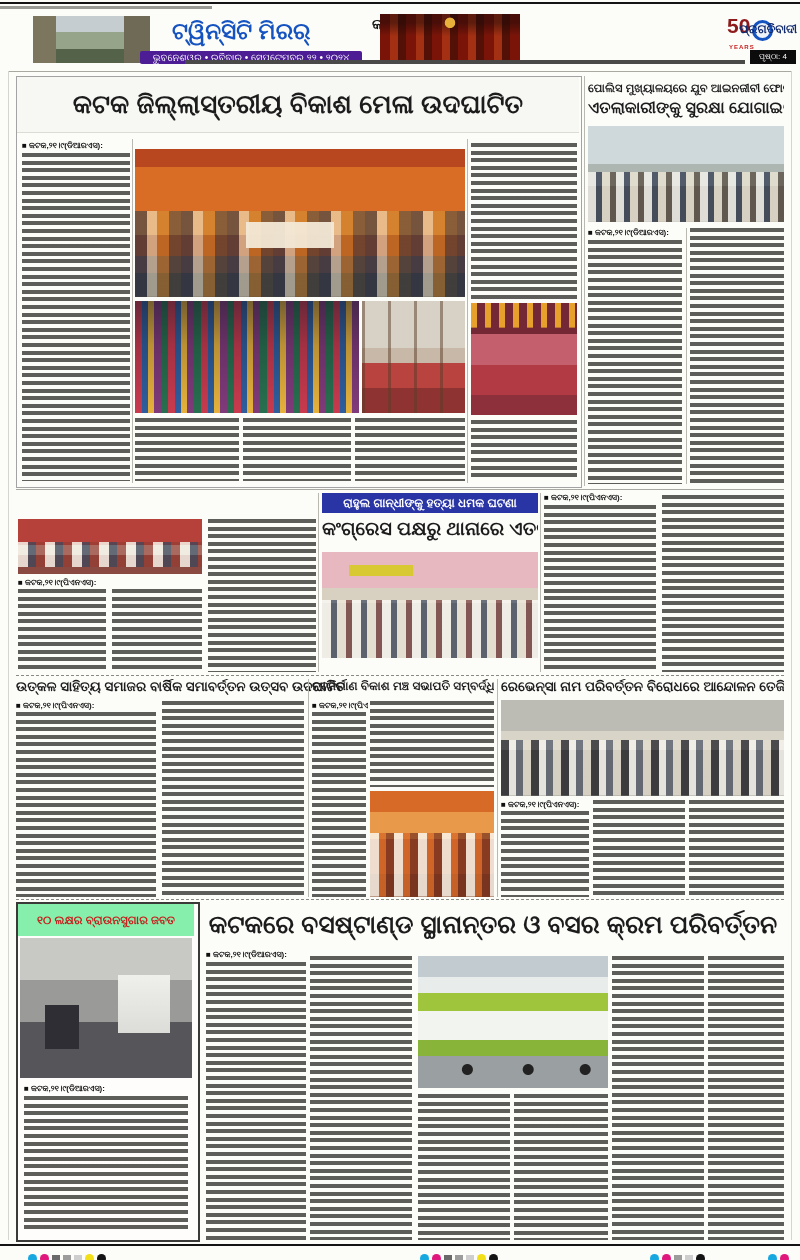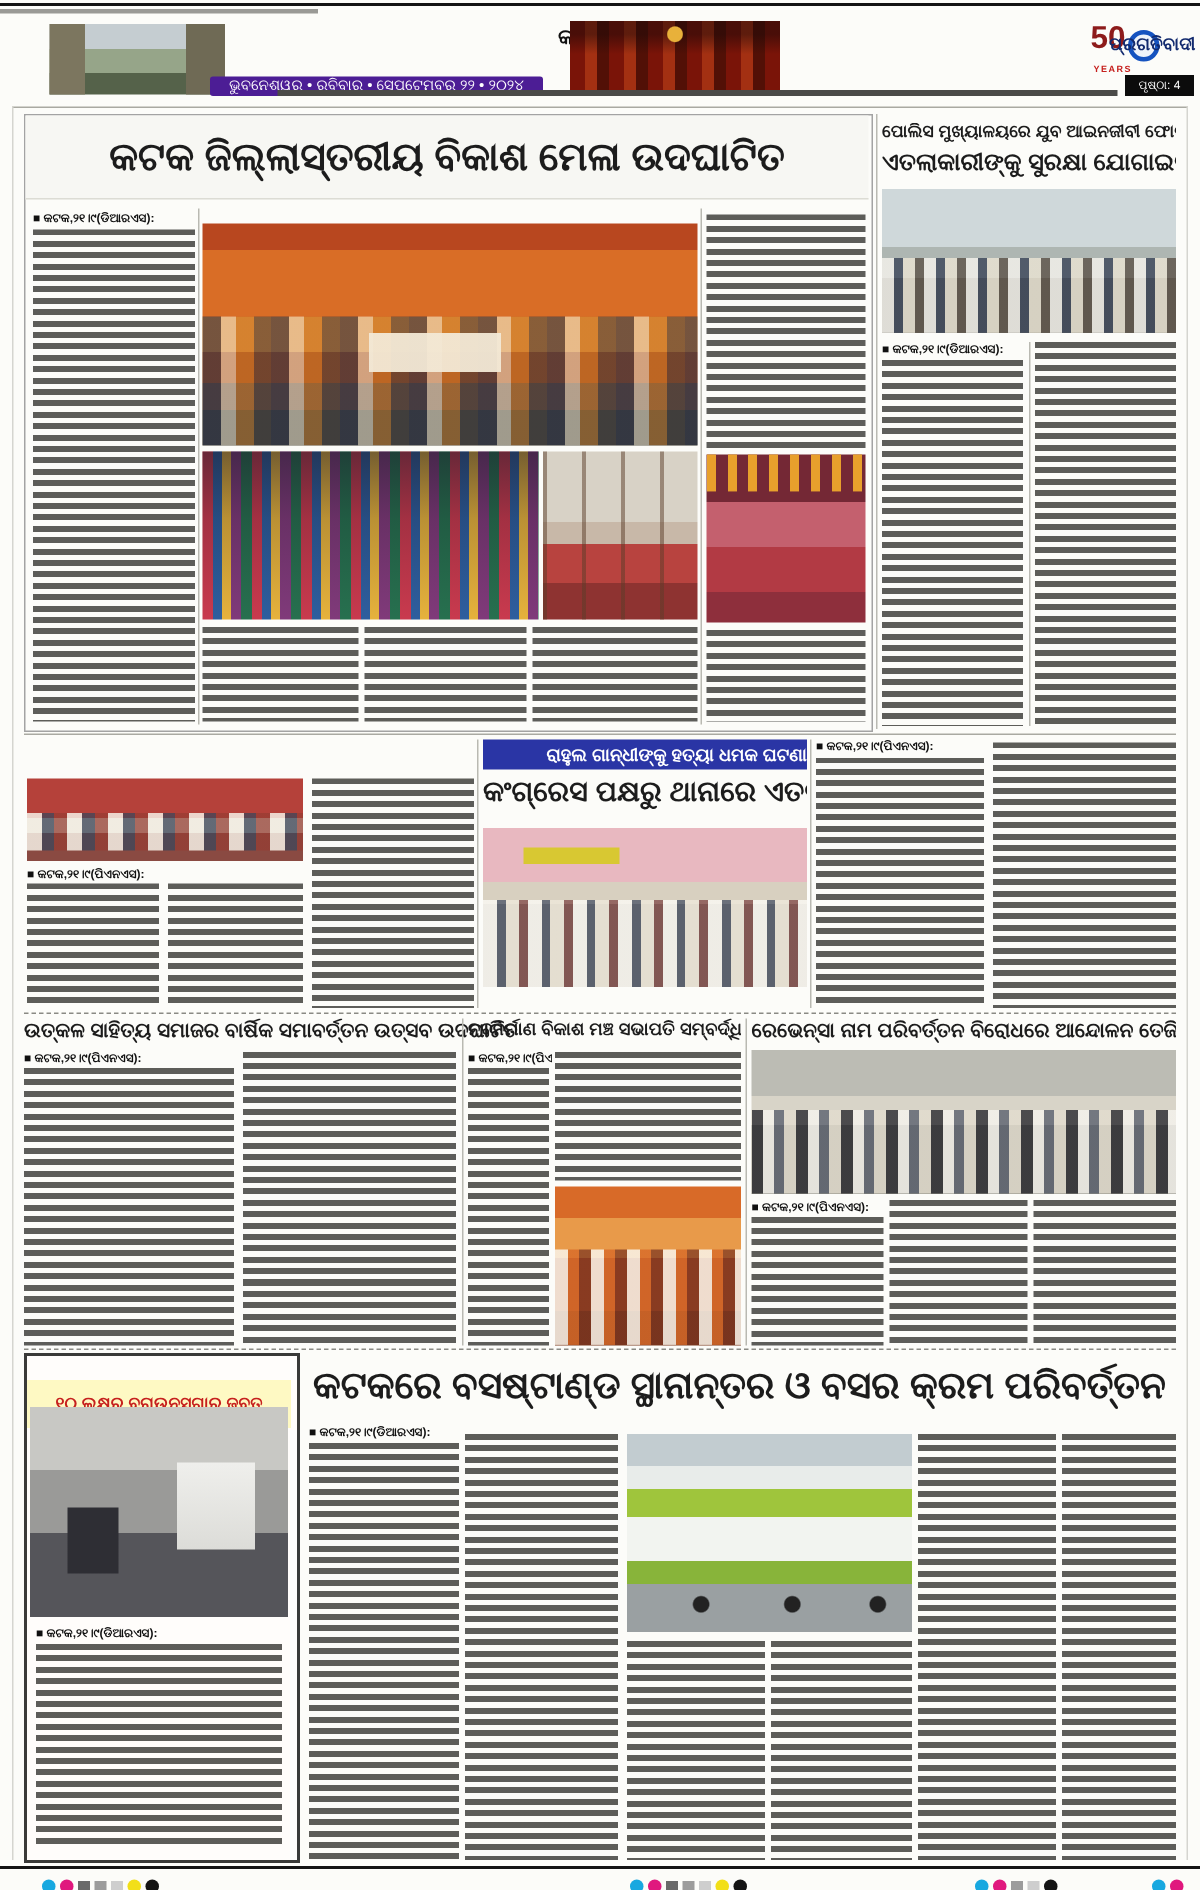--- a/index.html
+++ b/index.html
@@ -9,21 +9,21 @@
   .ctr{text-align:center;}
   .bold{font-weight:bold;}
   .nowrap{white-space:nowrap;overflow:hidden;}
   
   .ft{background-image:repeating-linear-gradient(180deg,#3a3a36 0px,#3a3a36 4px,transparent 4px,transparent 7.6px);opacity:.82;}
   .byline{font-size:8px;font-weight:bold;color:#101010;white-space:nowrap;overflow:hidden;}
   .vline{width:1px;background:#b9b9b2;}
   .hline{height:1px;background:#a9a9a2;}
   .hdash{height:0;border-top:1px dashed #8a8a84;}
   .photo{background-color:#9a9a94;}
-  .kicker-blue{background:#2a35a5;color:#fff;font-weight:bold;font-size:12px;line-height:20px;text-align:right;}
+  .kicker-blue{background:#2a35a5;color:#fff;font-weight:bold;font-size:12px;line-height:20px;}
   
   #ph-fort{background:linear-gradient(90deg,#7c765f 0 20%,rgba(0,0,0,0) 20% 78%,#6f6a55 78%),linear-gradient(180deg,#c5cdd1 0 35%,#96a589 35% 70%,#55624a 70%);}
   #ph-temple{background:radial-gradient(circle at 50% 18%,#e8b13a 0 6%,rgba(0,0,0,0) 7%),linear-gradient(180deg,rgba(25,8,8,.5) 0 18%,rgba(0,0,0,0) 45%),repeating-linear-gradient(90deg,#7a1408 0 10px,#a33012 10px 18px,#521006 18px 26px);}
   #ph-stage{background:linear-gradient(rgba(243,233,214,.95),rgba(243,233,214,.95)) 46% 60%/88px 26px no-repeat,repeating-linear-gradient(90deg,rgba(30,40,70,.55) 0 12px,rgba(240,235,220,.5) 12px 22px,rgba(200,120,40,.45) 22px 34px,rgba(50,50,60,.5) 34px 46px) 0 100%/100% 58% no-repeat,linear-gradient(180deg,#b8471f 0 12%,#d96d26 12% 42%,#e08a35 42% 58%,#b4571f 58% 72%,#77543b 72% 84%,#4f4a3c 84%);}
   #ph-crowd{background:linear-gradient(180deg,rgba(25,25,38,.55),rgba(10,10,20,.2) 40%,rgba(0,0,0,0)),repeating-linear-gradient(90deg,#c93a4e 0 7px,#2e5e9e 7px 13px,#e6b23c 13px 19px,#803a7a 19px 26px,#27704f 26px 33px);}
   #ph-stalls{background:repeating-linear-gradient(90deg,rgba(90,60,40,.5) 0 3px,rgba(0,0,0,0) 3px 26px),linear-gradient(180deg,#d8d2c6 0 42%,#c8b8a8 42% 55%,#b8433f 55% 78%,#8e3331 78%);}
   #ph-garland{background:repeating-linear-gradient(90deg,#e8a02c 0 6px,rgba(0,0,0,0) 6px 14px) 0 0/100% 22% no-repeat,linear-gradient(180deg,#742835 0 28%,#c4606e 28% 55%,#b23a44 55% 82%,#8e2f3c 82%);}
   #ph-lawyers{background:repeating-linear-gradient(90deg,rgba(242,240,234,.85) 0 8px,rgba(58,68,88,.8) 8px 14px,rgba(232,226,210,.85) 14px 22px,rgba(92,82,72,.8) 22px 28px) 0 100%/100% 52% no-repeat,linear-gradient(180deg,#cfd8da 0 40%,#aeb6b2 40% 62%,#6f6f66 62%);}
   #ph-mayor{background:repeating-linear-gradient(90deg,rgba(245,240,230,.85) 0 10px,rgba(60,70,90,.75) 10px 18px,rgba(150,60,50,.7) 18px 27px) 0 78%/100% 46% no-repeat,linear-gradient(180deg,#b5413a 0 48%,#d9d5c8 48% 66%,#8a4a42 66%);}
   #ph-police{background:linear-gradient(#d8c832,#d8c832) 18% 14%/64px 11px no-repeat,repeating-linear-gradient(90deg,rgba(248,246,240,.9) 0 9px,rgba(70,80,100,.75) 9px 15px,rgba(236,230,216,.9) 15px 24px,rgba(120,60,60,.7) 24px 30px) 0 100%/100% 55% no-repeat,linear-gradient(180deg,#e8b8c0 0 34%,#d8d0c0 34% 48%,#9a9488 48%);}
@@ -38,20 +38,21 @@
 </style>
 </head>
 <body>
 
 <div id="page">
 
   <div class="abs" style="left:0;top:2px;width:800px;height:2px;background:#141414;"></div>
   <div class="abs" style="left:0;top:6px;width:212px;height:3px;background:#9a9a96;"></div>
 
   <div class="abs photo" id="ph-fort" style="left:33px;top:16px;width:117px;height:47px;"></div>
+  <div class="abs bold nowrap" style="left:172px;top:18px;width:206px;height:32px;font-size:23px;color:#1553c0;">ଟ୍ୱିନ୍‌ସିଟି ମିରର୍</div>
   <div class="abs bold nowrap" style="left:372px;top:16px;width:54px;height:18px;font-size:14px;color:#111;">କଟକ</div>
   <div class="abs ctr nowrap" style="left:140px;top:51px;width:222px;height:13px;background:#4c1d95;color:#fff;font-size:10px;line-height:13px;border-radius:2px;">ଭୁବନେଶ୍ୱର • ରବିବାର • ସେପ୍ଟେମ୍ବର ୨୨ • ୨୦୨୪</div>
   <div class="abs photo" id="ph-temple" style="left:380px;top:14px;width:140px;height:49px;"></div>
 
   <div class="abs bold" style="left:727px;top:14px;width:34px;height:30px;font-size:21px;color:#8d1b1b;">50</div>
   <div class="abs bold" style="left:729px;top:44px;width:30px;height:8px;font-size:6px;color:#c6201e;letter-spacing:1px;">YEARS</div>
   <div class="abs" style="left:752px;top:20px;width:15px;height:15px;border:3px solid #1553c0;border-radius:50%;background:#eef3fa;"></div>
   <div class="abs bold nowrap" style="left:733px;top:22px;width:64px;height:18px;font-size:12px;color:#122a6e;text-align:right;">ପ୍ରଗତିବାଦୀ</div>
 
   <div class="abs" style="left:185px;top:60px;width:560px;height:4px;background:#4a4a48;"></div>
@@ -121,21 +122,21 @@
   <div class="abs ctr bold nowrap" style="left:501px;top:679px;width:283px;height:18px;font-size:13.5px;">ରେଭେନ୍ସା ନାମ ପରିବର୍ତ୍ତନ ବିରୋଧରେ ଆନ୍ଦୋଳନ ତେଜିଲା</div>
   <div class="abs photo" id="ph-indoor" style="left:501px;top:700px;width:283px;height:96px;"></div>
   <div class="abs byline" style="left:501px;top:800px;width:88px;">■ କଟକ,୨୧।୯(ପିଏନଏସ):</div>
   <div class="abs ft" style="left:501px;top:811px;width:88px;height:86px;"></div>
   <div class="abs ft" style="left:593px;top:800px;width:92px;height:97px;"></div>
   <div class="abs ft" style="left:689px;top:800px;width:95px;height:97px;"></div>
 
   <div class="abs hdash" style="left:16px;top:899px;width:768px;"></div>
 
   <div class="abs" style="left:16px;top:902px;width:180px;height:336px;border:2px solid #3a3a38;background:#fffdfb;">
-    <div class="abs ctr bold nowrap" style="left:0;top:16px;width:176px;height:32px;background:#fef9c3;color:#c6201e;font-size:11.5px;line-height:32px;">୧୦ ଲକ୍ଷର ବ୍ରାଉନସୁଗାର ଜବତ</div>
+    <div class="abs ctr bold nowrap" style="left:0;top:0;width:176px;height:32px;background:#86efac;color:#c6201e;font-size:11.5px;line-height:32px;">୧୦ ଲକ୍ଷର ବ୍ରାଉନସୁଗାର ଜବତ</div>
     <div class="abs photo" id="ph-seized" style="left:2px;top:34px;width:172px;height:140px;"></div>
     <div class="abs byline" style="left:6px;top:180px;width:108px;">■ କଟକ,୨୧।୯(ଡିଆରଏସ):</div>
     <div class="abs ft" style="left:6px;top:192px;width:164px;height:134px;"></div>
   </div>
 
   <div class="abs ctr bold nowrap" style="left:202px;top:904px;width:582px;height:40px;font-size:25px;line-height:40px;">କଟକରେ ବସଷ୍ଟାଣ୍ଡ ସ୍ଥାନାନ୍ତର ଓ ବସର କ୍ରମ ପରିବର୍ତ୍ତନ</div>
   <div class="abs byline" style="left:206px;top:950px;width:100px;">■ କଟକ,୨୧।୯(ଡିଆରଏସ):</div>
   <div class="abs ft" style="left:206px;top:962px;width:100px;height:278px;"></div>
   <div class="abs ft" style="left:310px;top:956px;width:102px;height:284px;"></div>
   <div class="abs photo" id="ph-buses" style="left:418px;top:956px;width:190px;height:132px;"></div>

